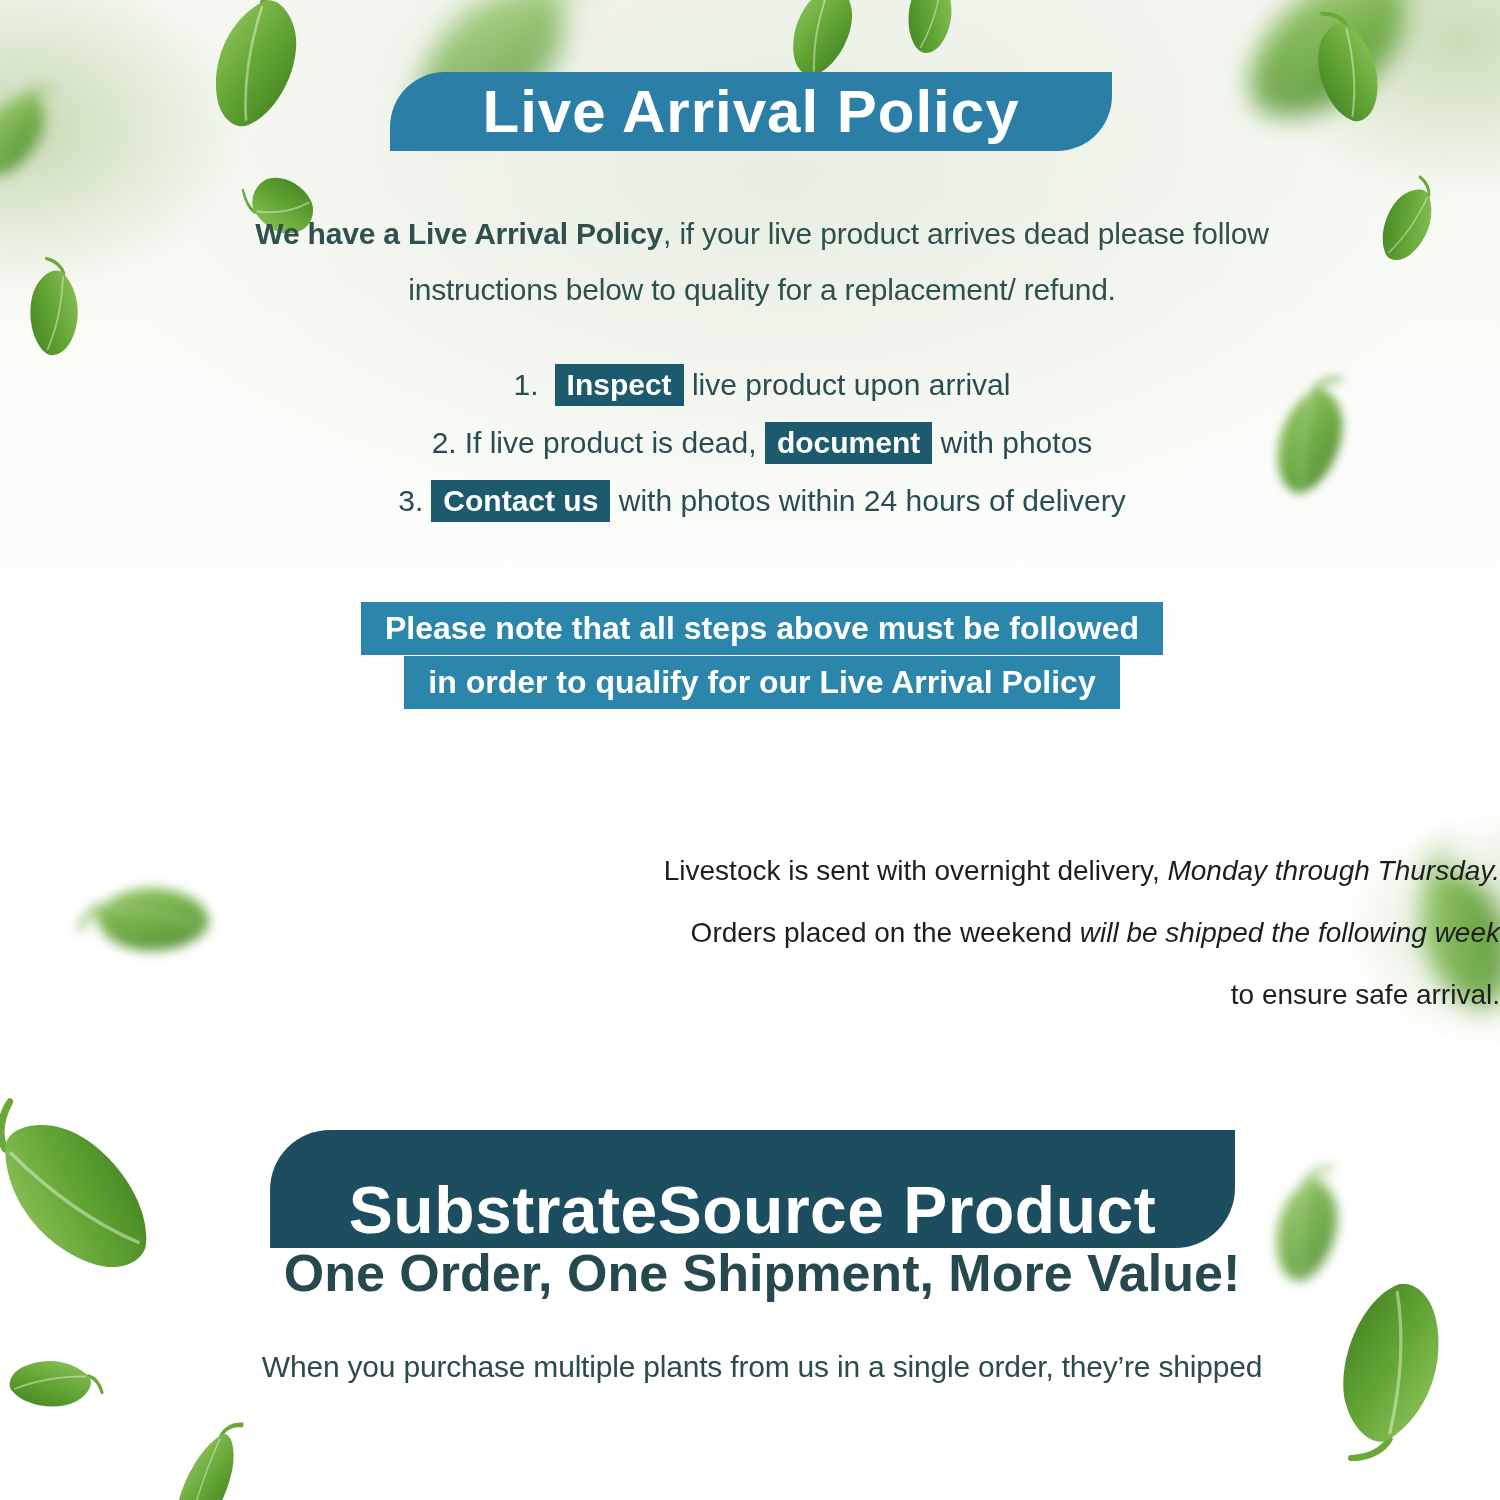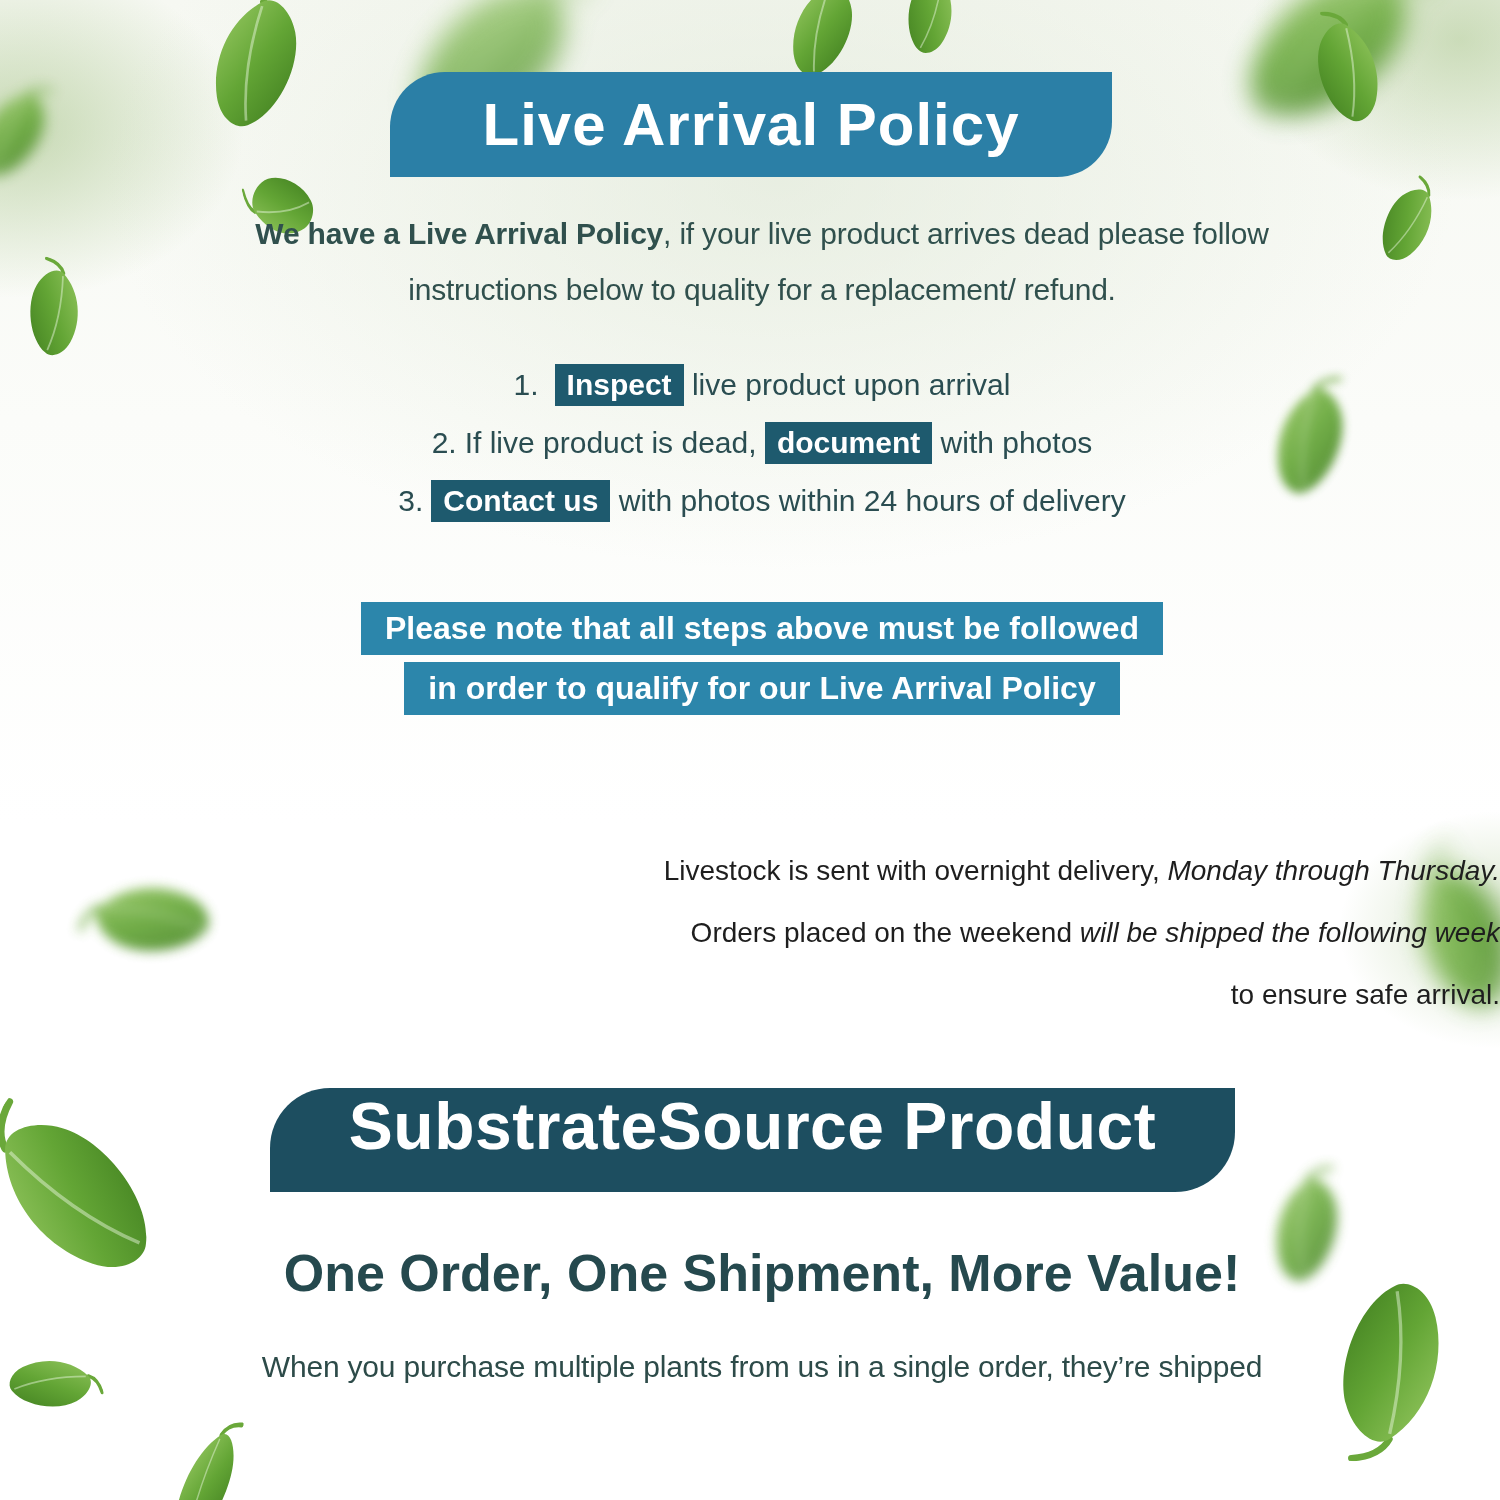--- a/index.html
+++ b/index.html
@@ -15,56 +15,56 @@
       radial-gradient(ellipse 300px 230px at 1460px 40px,  rgba(150,185,115,.45), rgba(150,185,115,0) 70%),
       radial-gradient(ellipse 230px 170px at 1500px 930px, rgba(150,185,115,.40), rgba(150,185,115,0) 70%),
       radial-gradient(ellipse 900px 520px at 52% 12%, rgba(219,229,210,.55), rgba(219,229,210,0) 75%),
       linear-gradient(180deg,#f6f8f2 0%, #fbfcf9 28%, #ffffff 55%);
   }
   .leaf{position:absolute;pointer-events:none;}
   .sec{position:absolute;left:0;right:0;text-align:center;padding-left:24px;}
 
   
   .banner1{
-    position:absolute;left:390px;top:72px;width:722px;height:105px;
+    position:absolute;left:390px;top:72px;width:722px;height:79px;
     border-radius:55px 0 55px 0;
     display:flex;align-items:center;justify-content:center;
   }
   .banner1 span{color:#ffffff;font-weight:700;font-size:60px;letter-spacing:1px;}
 
   
   .intro{top:206px;color:#30504d;font-size:30px;letter-spacing:-0.2px;line-height:56px;}
   .intro .b{font-weight:700;}
 
   
   .steps{top:364px;display:flex;flex-direction:column;gap:16px;align-items:center;}
   .step{display:flex;align-items:center;justify-content:center;font-size:30px;color:#2a4d51;white-space:pre;}
   .chip{
     color:#ffffff;font-weight:700;font-size:30px;
     padding:4px 12px;margin:0 0;display:inline-block;
   }
   .stepnum{margin-right:8px;}
   .step:first-child .stepnum{margin-right:16px;}
 
   
-  .note{top:602px;display:flex;flex-direction:column;gap:7px;align-items:center;}
+  .note{top:602px;display:flex;flex-direction:column;gap:1px;align-items:center;}
   .noteline{
     color:#ffffff;font-weight:700;font-size:32px;
     padding:8px 24px;display:inline-block;
   }
 
   
   .shipping{top:840px;color:#1e1e1e;font-size:28px;line-height:62px;text-align:right;}
   .shipping .i{font-style:italic;}
 
   
   .banner2{
-    position:absolute;left:270px;top:1088px;width:965px;height:104px;
+    position:absolute;left:270px;top:1130px;width:965px;height:118px;
     border-radius:60px 0 60px 0;
-    display:flex;align-items:flex-start;justify-content:center;
+    display:flex;align-items:flex-end;justify-content:center;
   }
   .banner2 span{color:#ffffff;font-weight:700;font-size:66px;letter-spacing:0.5px;}
 
   .headline{top:1243px;color:#25494e;font-weight:700;font-size:52px;}
   .bottompara{top:1303px;color:#2d4b49;font-size:30px;letter-spacing:-0.2px;line-height:47px;margin-top:40px;}
 </style>
 </head>
 <body>
 
 <svg width="0" height="0" style="position:absolute" aria-hidden="true">

